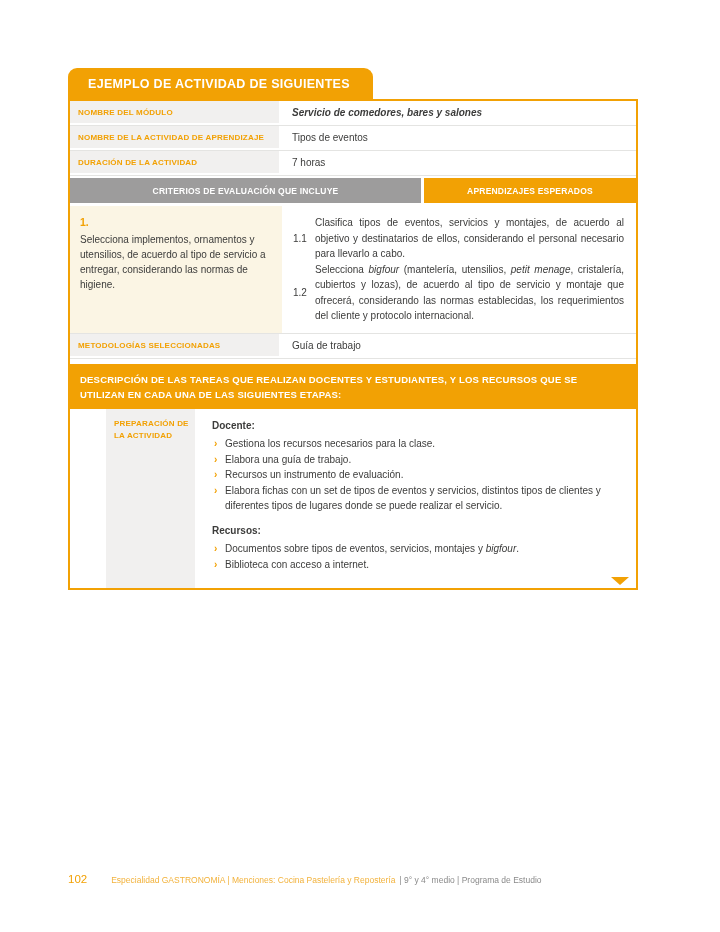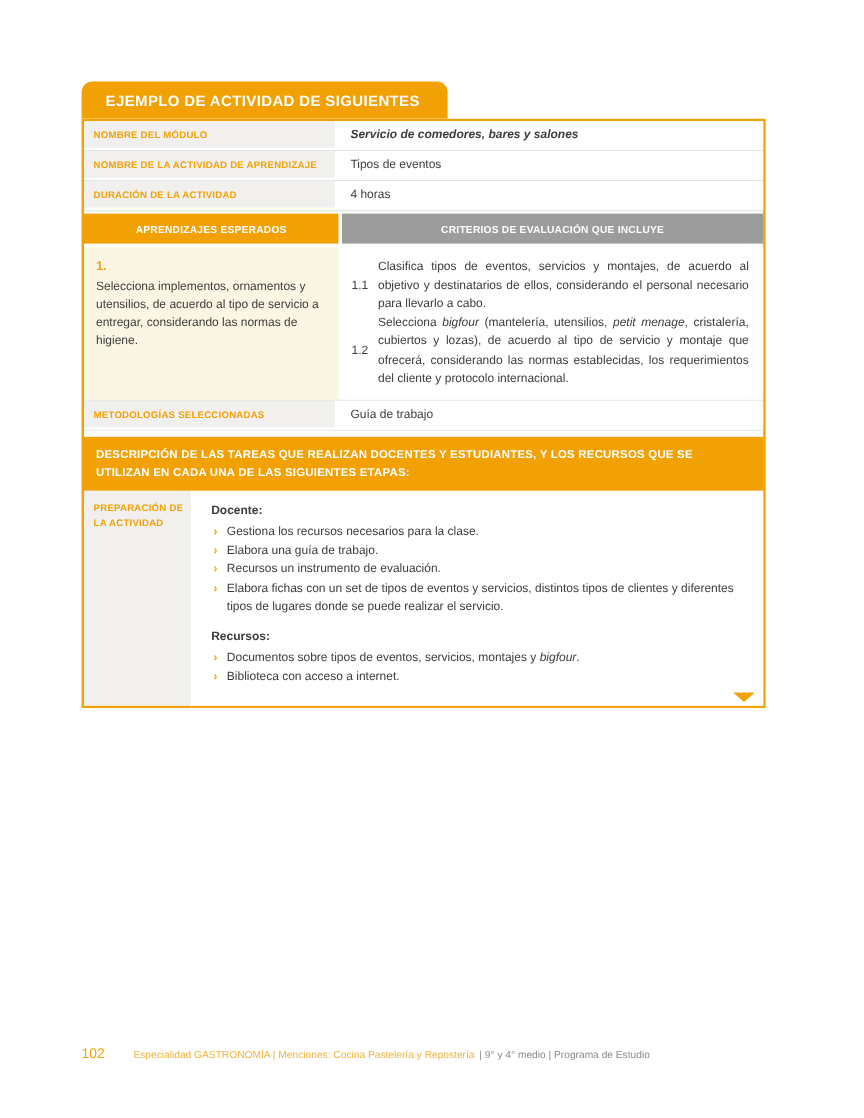--- a/index.html
+++ b/index.html
@@ -34,21 +34,21 @@
   .obj-cell { width:212px; background:#FBF5E4; padding:9px 10px; font-size:10px; line-height:1.5; }
   .obj-num  { color:#F2A104; font-weight:bold; font-size:10.5px; margin-bottom:1px; }
   .crit-cell { flex:1; background:#fff; padding:9px 12px 9px 8px; }
   .crit { display:flex; font-size:10px; line-height:1.55;align-items:center; }
   .crit-num  { width:22px; flex:0 0 22px; }
   .crit-text { flex:1; text-align:justify; }
 
   .desc-band { background:#F2A104; color:#fff; font-weight:bold; font-size:9.5px;
                line-height:1.6; padding:8px 12px 7px 10px; margin-top:5px; letter-spacing:.2px; }
 
-  .prep { display:flex; align-items:stretch; }
+  .prep { display:flex; align-items:stretch;padding-left:36px; }
   .prep-label { width:92px; flex:0 0 92px; background:#F1F0EF; color:#F2A104;
                 font-size:8px; font-weight:bold; letter-spacing:.2px;
                 padding:9px 6px 6px 8px; border-right:3px solid #fff; line-height:1.5; }
   .prep-content { flex:1; background:#fff; padding:9px 14px 16px 14px; font-size:10px; line-height:1.55; }
   .subhead { font-weight:bold; margin-bottom:3px; }
   .subhead.recursos { margin-top:9px; }
   .bullet-row { display:flex; }
   .bullet-glyph { color:#F2A104; font-weight:bold; width:13px; flex:0 0 13px; padding-left:2px; }
   .bullet-text { flex:1; }
 
@@ -81,26 +81,26 @@
         <div class="cell-value bold">Servicio de comedores, bares y salones</div>
       </div>
 
       <div class="info-row">
         <div class="cell-label">NOMBRE DE LA ACTIVIDAD DE APRENDIZAJE</div>
         <div class="cell-value">Tipos de eventos</div>
       </div>
 
       <div class="info-row">
         <div class="cell-label">DURACIÓN DE LA ACTIVIDAD</div>
-        <div class="cell-value">4 horas</div>
+        <div class="cell-value">7 horas</div>
       </div>
 
       <div class="split-head">
+        <div class="head gray">CRITERIOS DE EVALUACIÓN QUE INCLUYE</div>
         <div class="head orange">APRENDIZAJES ESPERADOS</div>
-        <div class="head gray">CRITERIOS DE EVALUACIÓN QUE INCLUYE</div>
       </div>
 
       <div class="split-body">
         <div class="obj-cell">
           <div class="obj-num">1.</div>
           <div class="obj-text">Selecciona implementos, ornamentos y utensilios, de acuerdo al tipo de servicio a entregar, considerando las normas de higiene.</div>
         </div>
         <div class="crit-cell">
           <div class="crit">
             <span class="crit-num">1.1</span>

